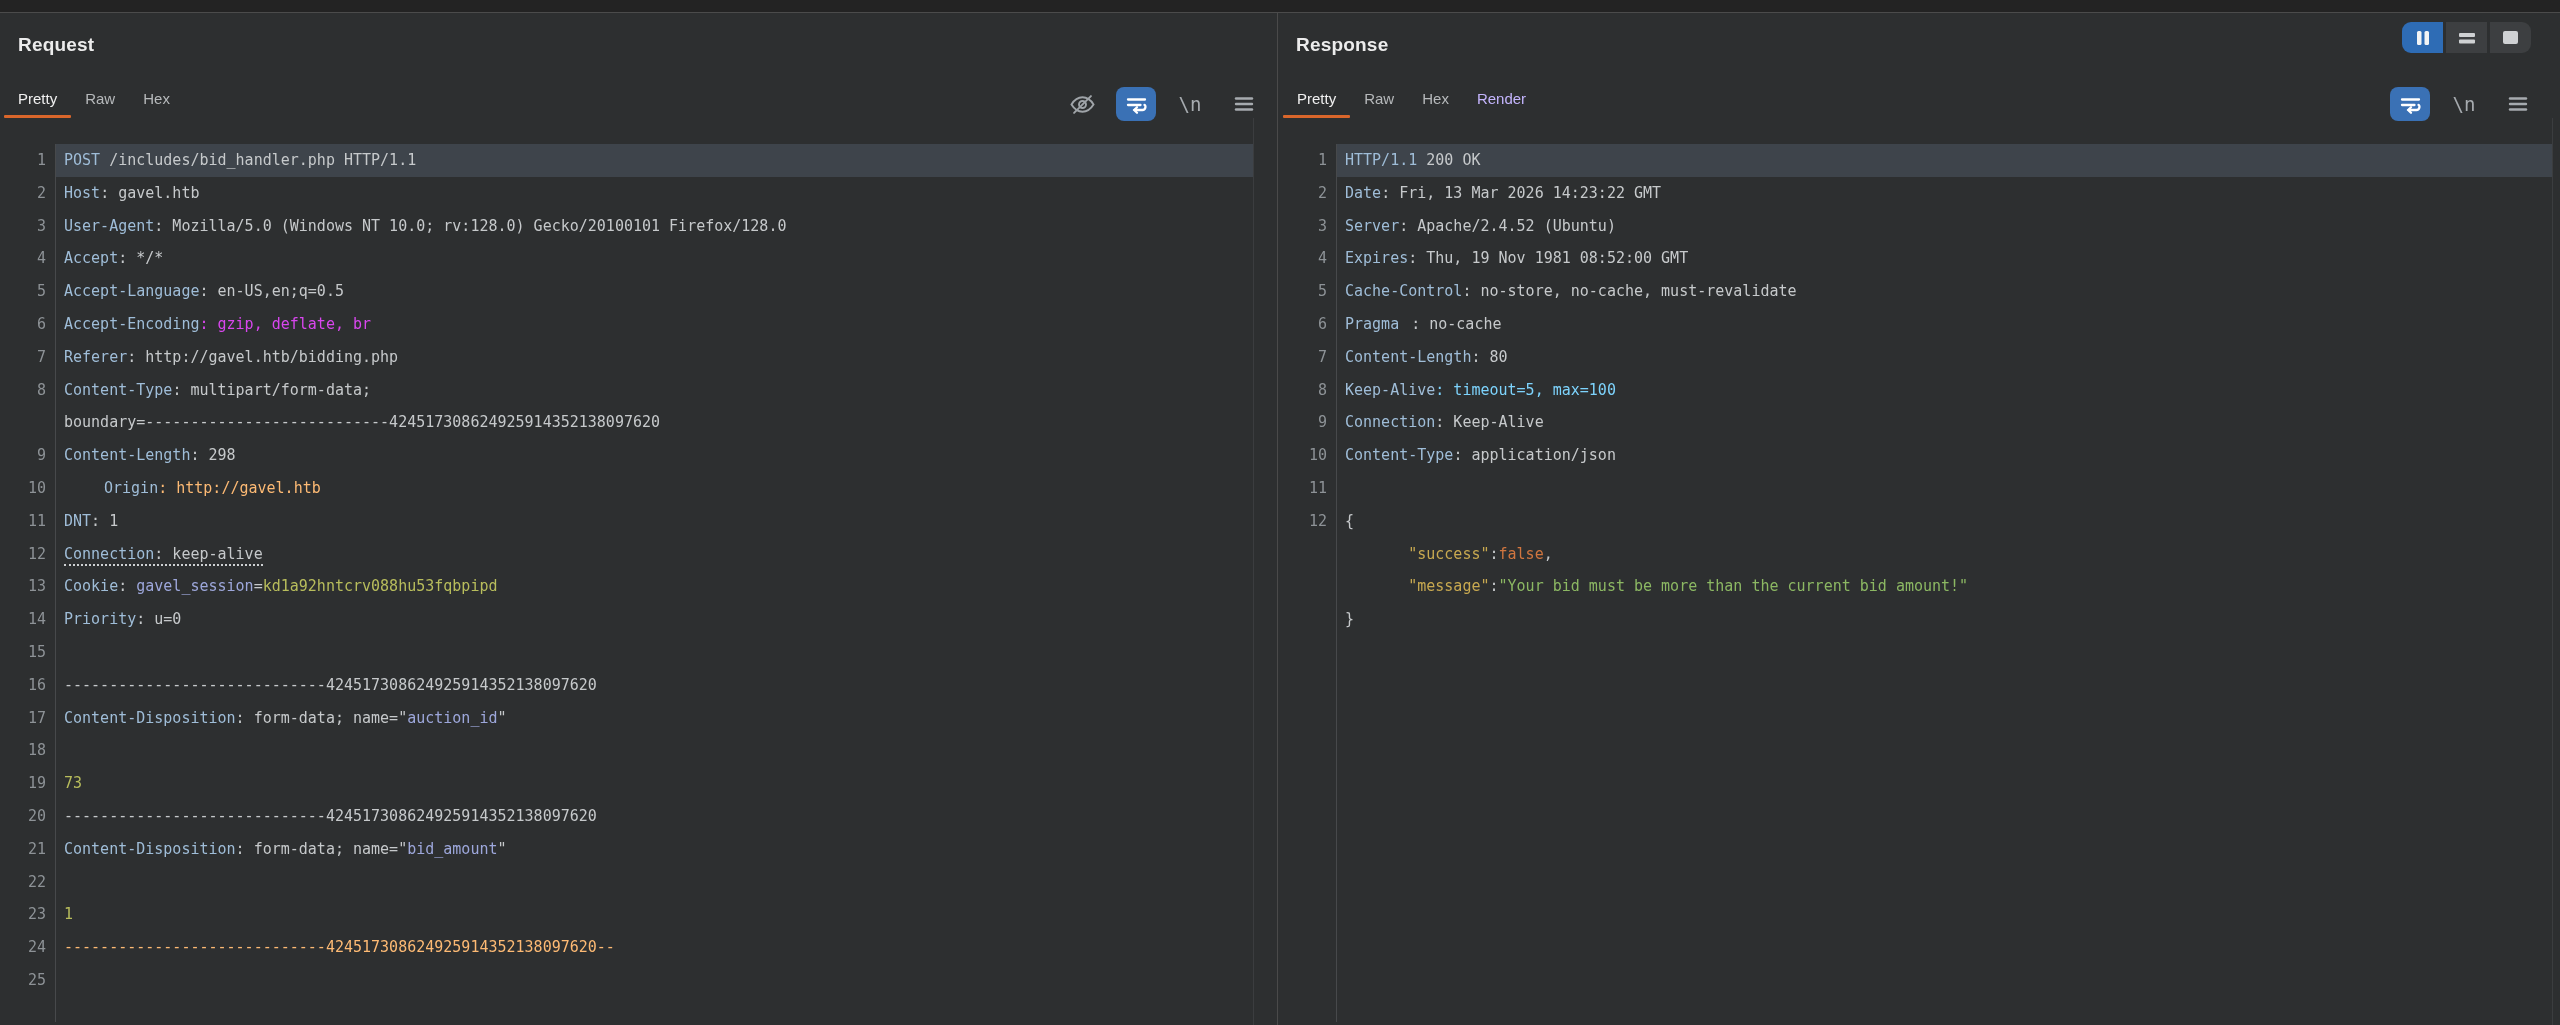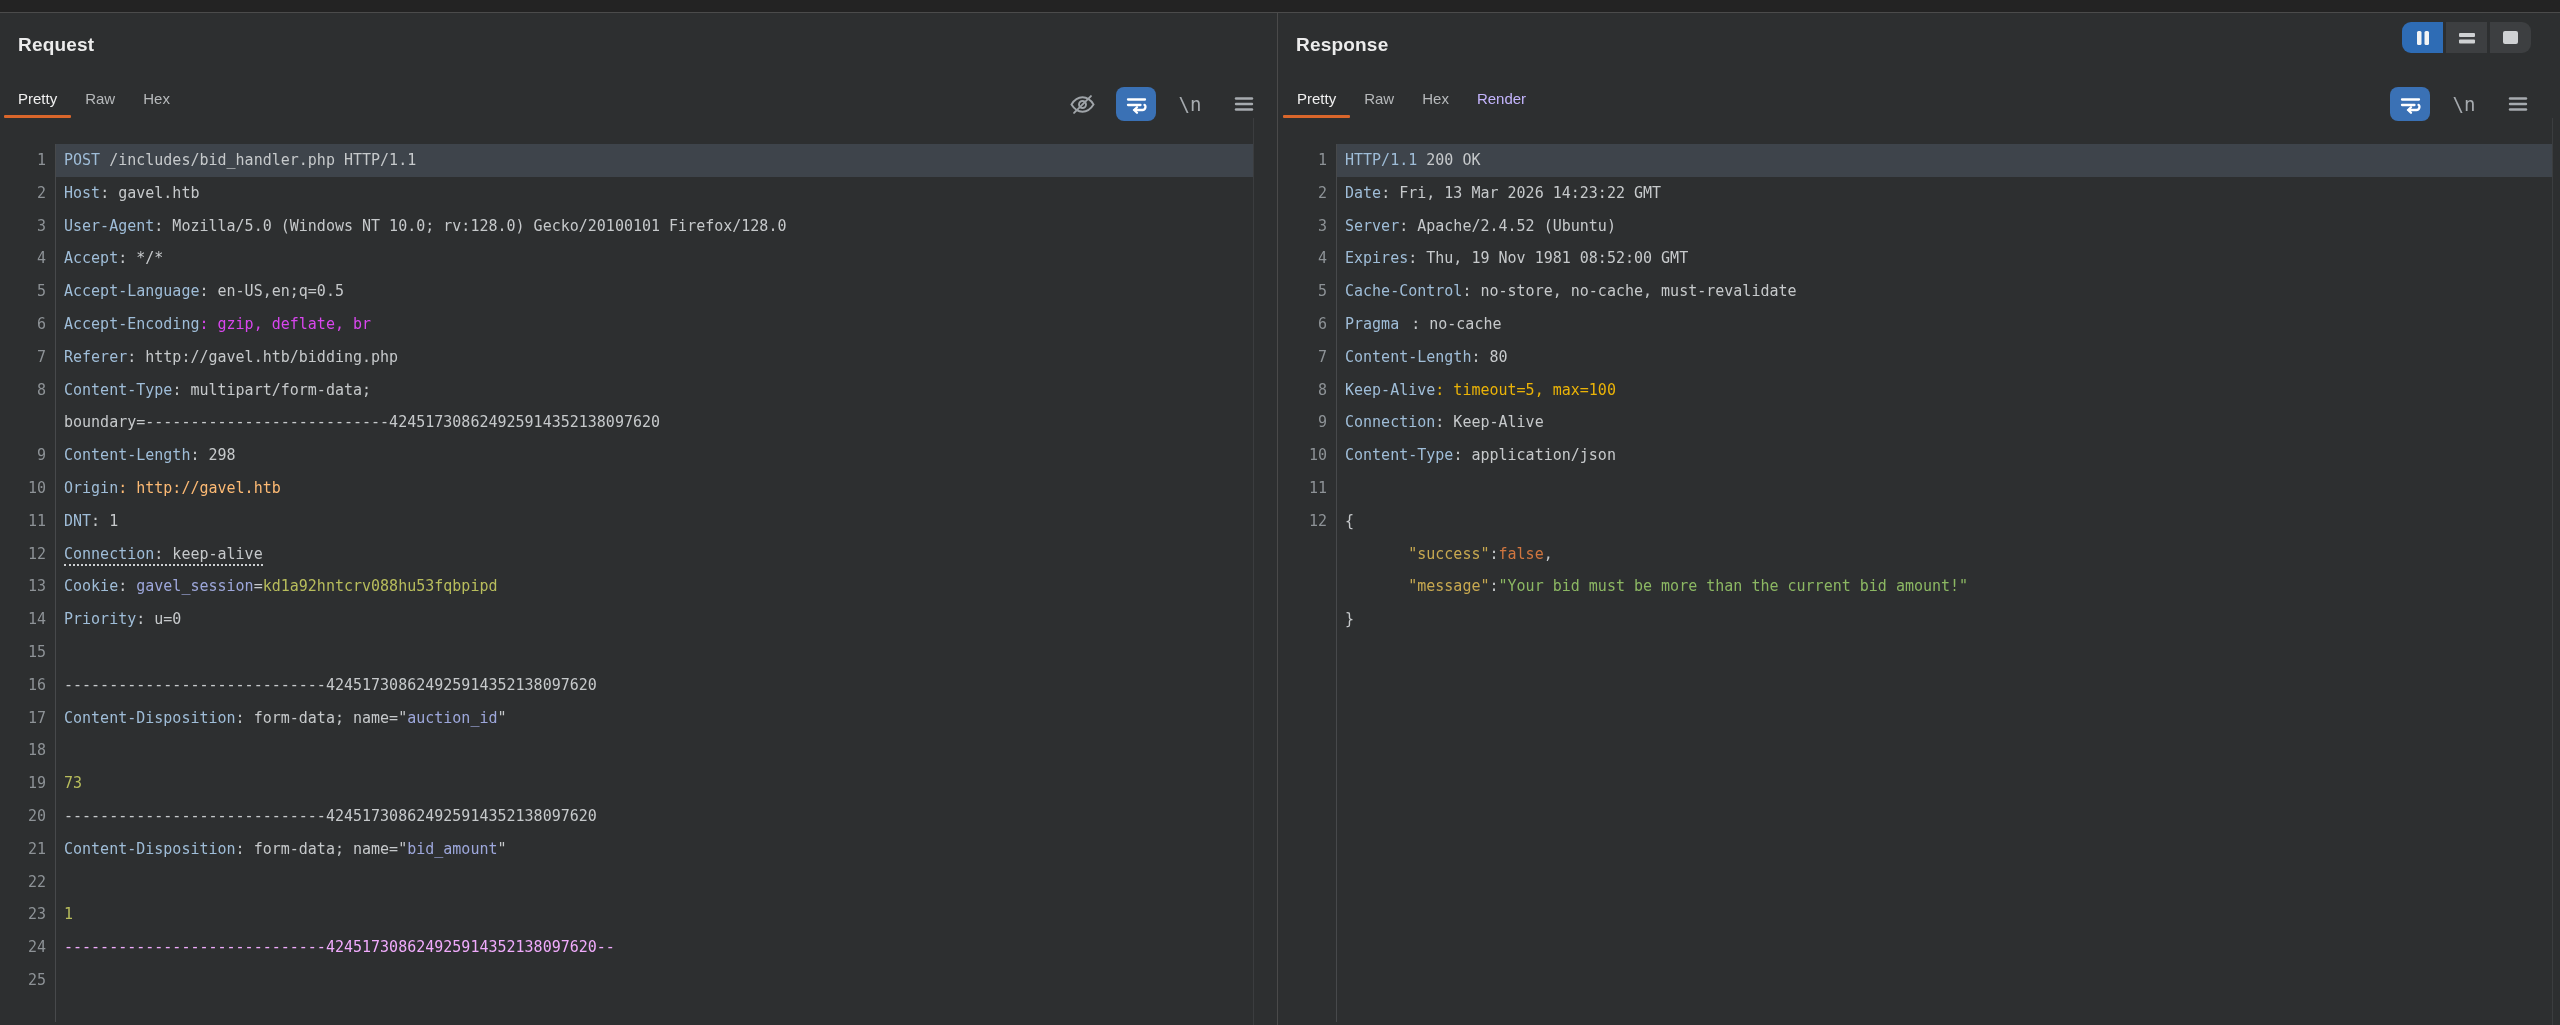--- a/index.html
+++ b/index.html
@@ -78,35 +78,35 @@
       <div class="row selected"><span class="ln">1</span><span class="code"><span style="color: rgb(159, 189, 216);">POST</span><span style="color: rgb(198, 201, 203);"> /includes/bid_handler.php HTTP/1.1</span></span></div>
       <div class="row"><span class="ln">2</span><span class="code"><span style="color: rgb(159, 189, 216);">Host</span><span style="color: rgb(198, 201, 203);">: gavel.htb</span></span></div>
       <div class="row"><span class="ln">3</span><span class="code"><span style="color: rgb(159, 189, 216);">User-Agent</span><span style="color: rgb(198, 201, 203);">: Mozilla/5.0 (Windows NT 10.0; rv:128.0) Gecko/20100101 Firefox/128.0</span></span></div>
       <div class="row"><span class="ln">4</span><span class="code"><span style="color: rgb(159, 189, 216);">Accept</span><span style="color: rgb(198, 201, 203);">: */*</span></span></div>
       <div class="row"><span class="ln">5</span><span class="code"><span style="color: rgb(159, 189, 216);">Accept-Language</span><span style="color: rgb(198, 201, 203);">: en-US,en;q=0.5</span></span></div>
       <div class="row"><span class="ln">6</span><span class="code"><span style="color: rgb(159, 189, 216);">Accept-Encoding</span><span style="color: #d946ef;">: gzip, deflate, br</span></span></div>
       <div class="row"><span class="ln">7</span><span class="code"><span style="color: rgb(159, 189, 216);">Referer</span><span style="color: rgb(198, 201, 203);">: http://gavel.htb/bidding.php</span></span></div>
       <div class="row"><span class="ln">8</span><span class="code"><span style="color: rgb(159, 189, 216);">Content-Type</span><span style="color: rgb(198, 201, 203);">: multipart/form-data;</span></span></div>
       <div class="row"><span class="ln"></span><span class="code"><span style="color: rgb(198, 201, 203);">boundary=---------------------------424517308624925914352138097620</span></span></div>
       <div class="row"><span class="ln">9</span><span class="code"><span style="color: rgb(159, 189, 216);">Content-Length</span><span style="color: rgb(198, 201, 203);">: 298</span></span></div>
-      <div class="row"><span class="ln">10</span><span class="code"><span style="color: rgb(159, 189, 216);">Origin</span><span style="color: #fdba74;">: http://gavel.htb</span></span></div>
+      <div class="row"><span class="ln">10</span><span class="code"><span style="color: rgb(159, 189, 216); margin-left: 40px;">Origin</span><span style="color: #fdba74;">: http://gavel.htb</span></span></div>
       <div class="row"><span class="ln">11</span><span class="code"><span style="color: rgb(159, 189, 216);">DNT</span><span style="color: rgb(198, 201, 203);">: 1</span></span></div>
       <div class="row"><span class="ln">12</span><span class="code"><span class="dotted"><span style="color: rgb(159, 189, 216);">Connection</span><span style="color: rgb(198, 201, 203);">: keep-alive</span></span></span></div>
       <div class="row"><span class="ln">13</span><span class="code"><span style="color: rgb(159, 189, 216);">Cookie</span><span style="color: rgb(198, 201, 203);">: </span><span style="color: rgb(157, 167, 219);">gavel_session</span><span style="color: rgb(198, 201, 203);">=</span><span style="color: rgb(184, 189, 92);">kd1a92hntcrv088hu53fqbpipd</span></span></div>
       <div class="row"><span class="ln">14</span><span class="code"><span style="color: rgb(159, 189, 216);">Priority</span><span style="color: rgb(198, 201, 203);">: u=0</span></span></div>
       <div class="row"><span class="ln">15</span><span class="code"></span></div>
       <div class="row"><span class="ln">16</span><span class="code"><span style="color: rgb(198, 201, 203);">-----------------------------424517308624925914352138097620</span></span></div>
       <div class="row"><span class="ln">17</span><span class="code"><span style="color: rgb(159, 189, 216);">Content-Disposition</span><span style="color: rgb(198, 201, 203);">: form-data; name="</span><span style="color: rgb(157, 167, 219);">auction_id</span><span style="color: rgb(198, 201, 203);">"</span></span></div>
       <div class="row"><span class="ln">18</span><span class="code"></span></div>
       <div class="row"><span class="ln">19</span><span class="code"><span style="color: rgb(184, 189, 92);">73</span></span></div>
       <div class="row"><span class="ln">20</span><span class="code"><span style="color: rgb(198, 201, 203);">-----------------------------424517308624925914352138097620</span></span></div>
       <div class="row"><span class="ln">21</span><span class="code"><span style="color: rgb(159, 189, 216);">Content-Disposition</span><span style="color: rgb(198, 201, 203);">: form-data; name="</span><span style="color: rgb(157, 167, 219);">bid_amount</span><span style="color: rgb(198, 201, 203);">"</span></span></div>
       <div class="row"><span class="ln">22</span><span class="code"></span></div>
       <div class="row"><span class="ln">23</span><span class="code"><span style="color: rgb(184, 189, 92);">1</span></span></div>
-      <div class="row"><span class="ln">24</span><span class="code"><span style="color: #f0abfc;">-----------------------------424517308624925914352138097620--</span></span></div>
+      <div class="row"><span class="ln">24</span><span class="code"><span style="color: #fdba74;">-----------------------------424517308624925914352138097620--</span></span></div>
       <div class="row"><span class="ln">25</span><span class="code"></span></div>
     </div>
   <div class="vline" style="left:55px;top:144px;height:878px;"></div>
   <div class="edge" style="left:1253px;top:118px;height:907px;"></div>
 </div>
 
 <div class="divider" style="left:1277px;top:13px;height:1012px;"></div>
 
 <div>
   <div class="pane-title" style="left:1296px;">Response</div>
@@ -137,21 +137,21 @@
       </div>
     </div>
   <div class="editor" style="left:1281px;width:1271px;" id="res-editor">
       <div class="row selected"><span class="ln">1</span><span class="code"><span style="color: rgb(159, 189, 216);">HTTP/1.1</span><span style="color: rgb(198, 201, 203);"> 200 OK</span></span></div>
       <div class="row"><span class="ln">2</span><span class="code"><span style="color: rgb(159, 189, 216); text-align: center;">Date</span><span style="color: rgb(198, 201, 203);">: Fri, 13 Mar 2026 14:23:22 GMT</span></span></div>
       <div class="row"><span class="ln">3</span><span class="code"><span style="color: rgb(159, 189, 216);">Server</span><span style="color: rgb(198, 201, 203);">: Apache/2.4.52 (Ubuntu)</span></span></div>
       <div class="row"><span class="ln">4</span><span class="code"><span style="color: rgb(159, 189, 216);">Expires</span><span style="color: rgb(198, 201, 203);">: Thu, 19 Nov 1981 08:52:00 GMT</span></span></div>
       <div class="row"><span class="ln">5</span><span class="code"><span style="color: rgb(159, 189, 216);">Cache-Control</span><span style="color: rgb(198, 201, 203);">: no-store, no-cache, must-revalidate</span></span></div>
       <div class="row"><span class="ln">6</span><span class="code"><span style="color: rgb(159, 189, 216);">Pragma</span><span style="color: rgb(198, 201, 203); margin-left: 12px;">: no-cache</span></span></div>
       <div class="row"><span class="ln">7</span><span class="code"><span style="color: rgb(159, 189, 216);">Content-Length</span><span style="color: rgb(198, 201, 203);">: 80</span></span></div>
-      <div class="row"><span class="ln">8</span><span class="code"><span style="color: rgb(159, 189, 216);">Keep-Alive</span><span style="color: #eab308;">: timeout=5, max=100</span></span></div>
+      <div class="row"><span class="ln">8</span><span class="code"><span style="color: rgb(159, 189, 216);">Keep-Alive</span><span style="color: #7dd3fc;">: timeout=5, max=100</span></span></div>
       <div class="row"><span class="ln">9</span><span class="code"><span style="color: rgb(159, 189, 216);">Connection</span><span style="color: rgb(198, 201, 203);">: Keep-Alive</span></span></div>
       <div class="row"><span class="ln">10</span><span class="code"><span style="color: rgb(159, 189, 216);">Content-Type</span><span style="color: rgb(198, 201, 203);">: application/json</span></span></div>
       <div class="row"><span class="ln">11</span><span class="code"></span></div>
       <div class="row"><span class="ln">12</span><span class="code"><span style="color: rgb(198, 201, 203);">{</span></span></div>
       <div class="row"><span class="ln"></span><span class="code"><span style="color: rgb(198, 201, 203);">       </span><span style="color: rgb(200, 169, 80);">"success"</span><span style="color: rgb(198, 201, 203);">:</span><span style="color: rgb(210, 118, 63);">false</span><span style="color: rgb(198, 201, 203);">,</span></span></div>
       <div class="row"><span class="ln"></span><span class="code"><span style="color: rgb(198, 201, 203);">       </span><span style="color: rgb(200, 169, 80);">"message"</span><span style="color: rgb(198, 201, 203);">:</span><span style="color: rgb(140, 184, 99);">"Your bid must be more than the current bid amount!"</span></span></div>
       <div class="row"><span class="ln"></span><span class="code"><span style="color: rgb(198, 201, 203);">}</span></span></div>
     </div>
   <div class="vline" style="left:1336px;top:144px;height:878px;"></div>
   <div class="edge" style="left:2552px;top:118px;height:907px;"></div>

